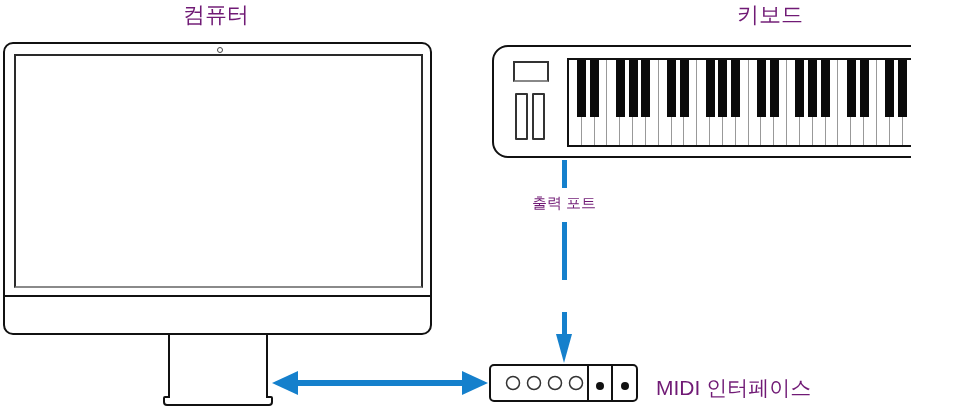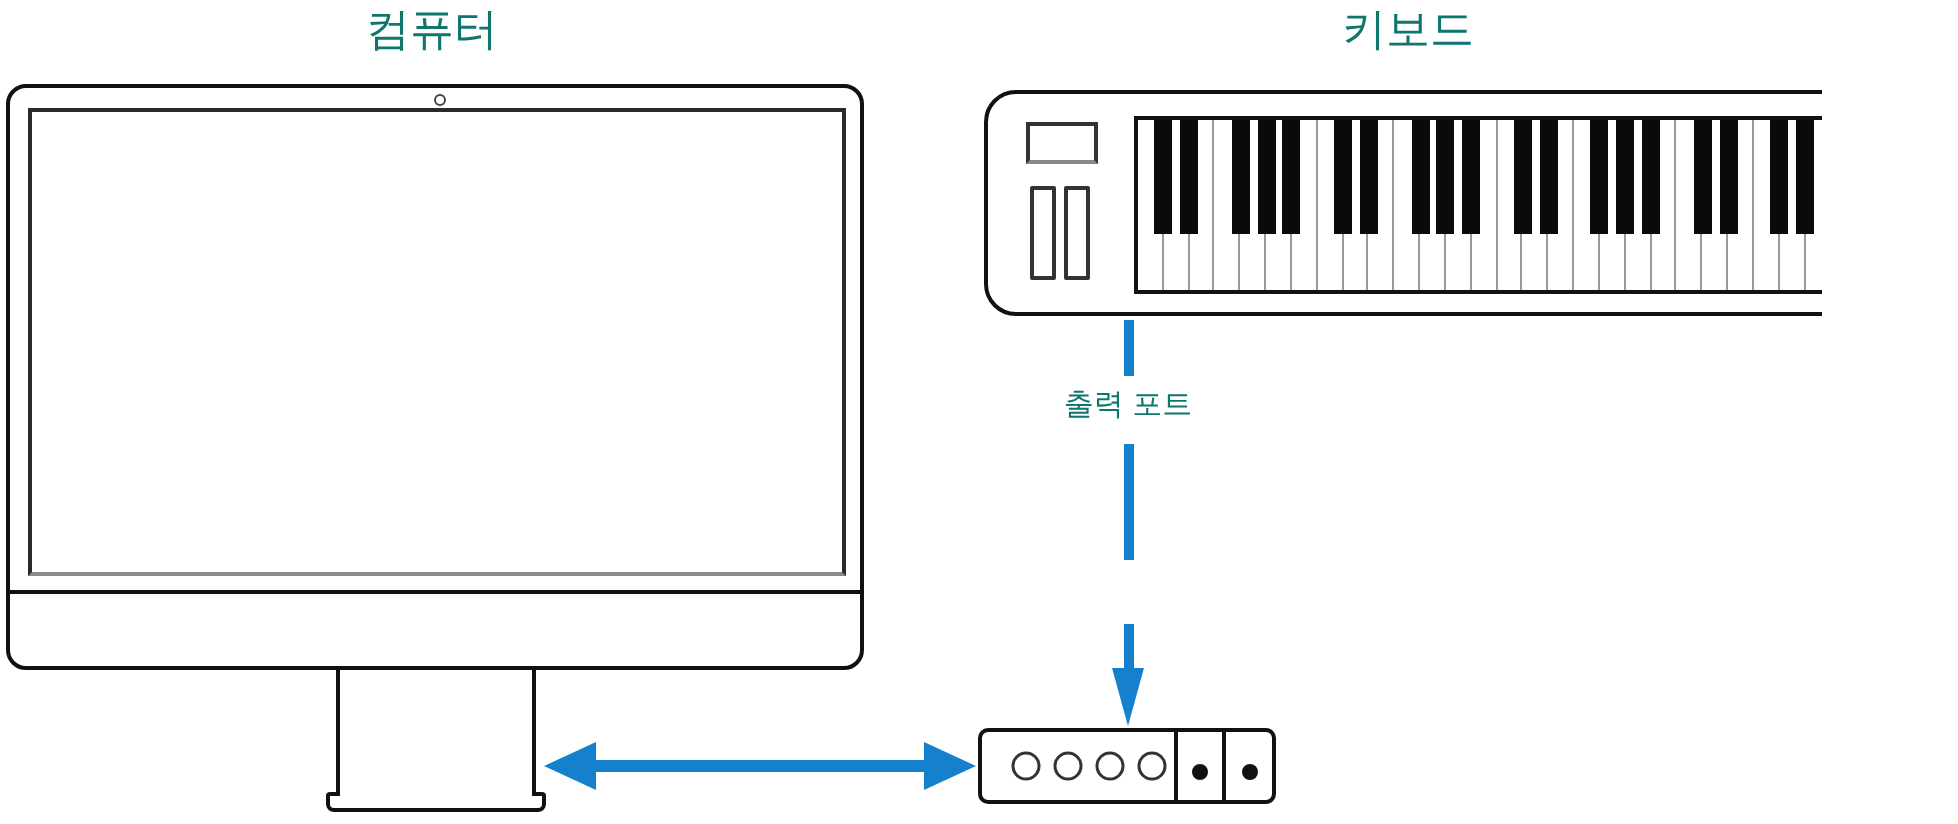--- a/index.html
+++ b/index.html
@@ -5,33 +5,33 @@
   :root{
     --blue:#1580CC;
     --line:#111111;
   }
   html,body{margin:0;padding:0;background:#ffffff;}
   .stage{
     position:relative;
     width:911px;height:412px;
     background:#ffffff;
     font-family:"Liberation Sans", sans-serif;
-    color:#0f766e;
+    color:#701a75;
     overflow:hidden;
   }
   .title{
     position:absolute;
     top:2px;
     font-size:22px;
     line-height:26px;
     white-space:nowrap;
     transform:translateX(-50%);
   }
   .title-computer{left:216px;}
-  .title-keyboard{left:704px;}
+  .title-keyboard{left:770px;}
 
   
   .imac-frame{
     position:absolute;left:3px;top:42px;width:429px;height:293px;
     box-sizing:border-box;border:2px solid var(--line);border-radius:10px;
     background:#fff;
   }
   .imac-camera{
     position:absolute;left:212px;top:3px;width:4px;height:4px;
     border:1px solid #444;border-radius:50%;background:#fff;
@@ -209,14 +209,15 @@
         <circle cx="24" cy="19" r="6.5" fill="#ffffff" stroke="#333333" stroke-width="1.5"></circle>
         <circle cx="45" cy="19" r="6.5" fill="#ffffff" stroke="#333333" stroke-width="1.5"></circle>
         <circle cx="66" cy="19" r="6.5" fill="#ffffff" stroke="#333333" stroke-width="1.5"></circle>
         <circle cx="87" cy="19" r="6.5" fill="#ffffff" stroke="#333333" stroke-width="1.5"></circle>
       </g>
     <g id="dot-ports">
         <circle cx="111" cy="22" r="4" fill="#111111"></circle>
         <circle cx="136" cy="22" r="4" fill="#111111"></circle>
       </g>
   </svg>
+  <div class="midi-label">MIDI 인터페이스</div>
 
 </div>
 
 </body></html>

